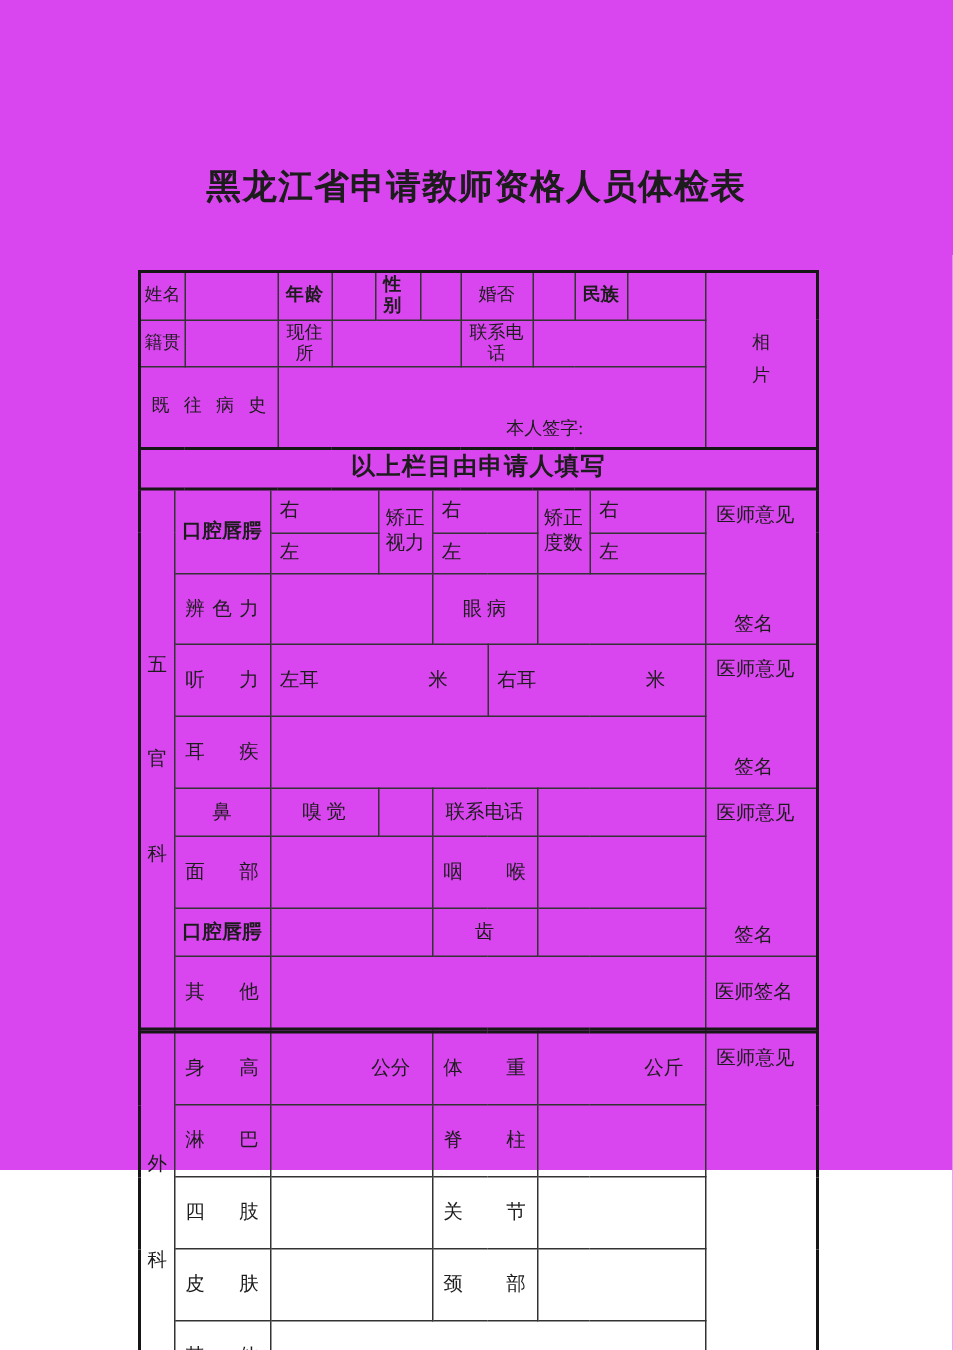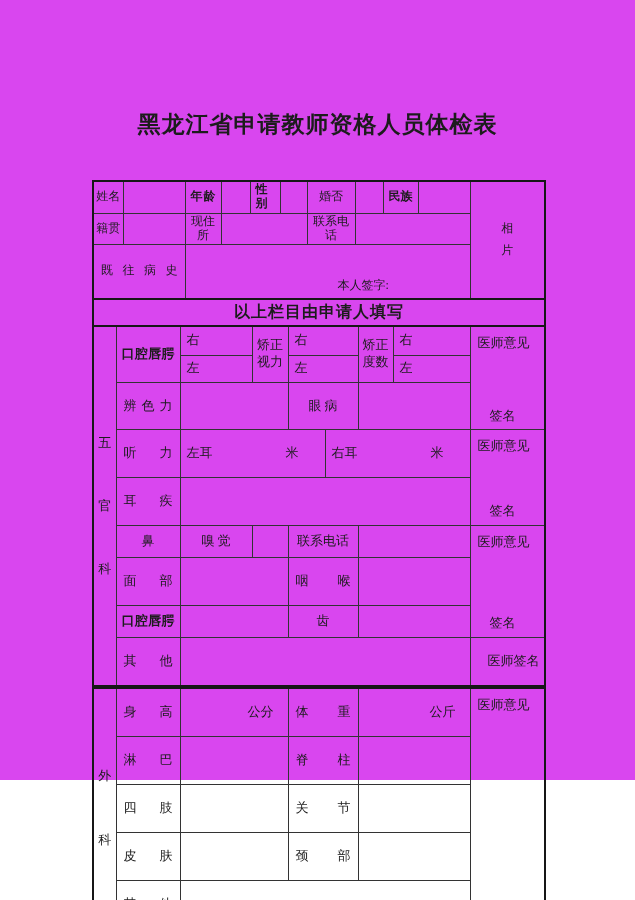--- a/index.html
+++ b/index.html
@@ -37,21 +37,21 @@
   
   .vcell{border-right:1px solid #333;}
   .vcell .vstack{display:flex;flex-direction:column;align-items:center;justify-content:center;gap:48px;}
   .t-surg .vcell .vstack{gap:49px;}
   
   .two-line{text-align:center;}
   .two-line span{display:block;line-height:1.3;}
   
   .opin{position:relative;vertical-align:top;padding:9px 2px 0 7px;font-size:12px;}
   .opin .sig{position:absolute;left:19px;bottom:6px;}
-  .mid-sign{padding-left:17px;font-size:12px;margin-top:48px;}
+  .mid-sign{padding-left:6px;font-size:12px;margin-top:48px;}
   
   .val-lr{padding-left:6px;text-align:left;}
   
   .ear{display:flex;justify-content:space-between;align-items:center;padding:0 26px 0 6px;gap:20px;}
   
   .unit{display:flex;justify-content:flex-end;padding-right:14px;}
   
   .photo{text-align:center;font-size:12px;}
   .photo span{display:block;margin:8px 0;}
   

